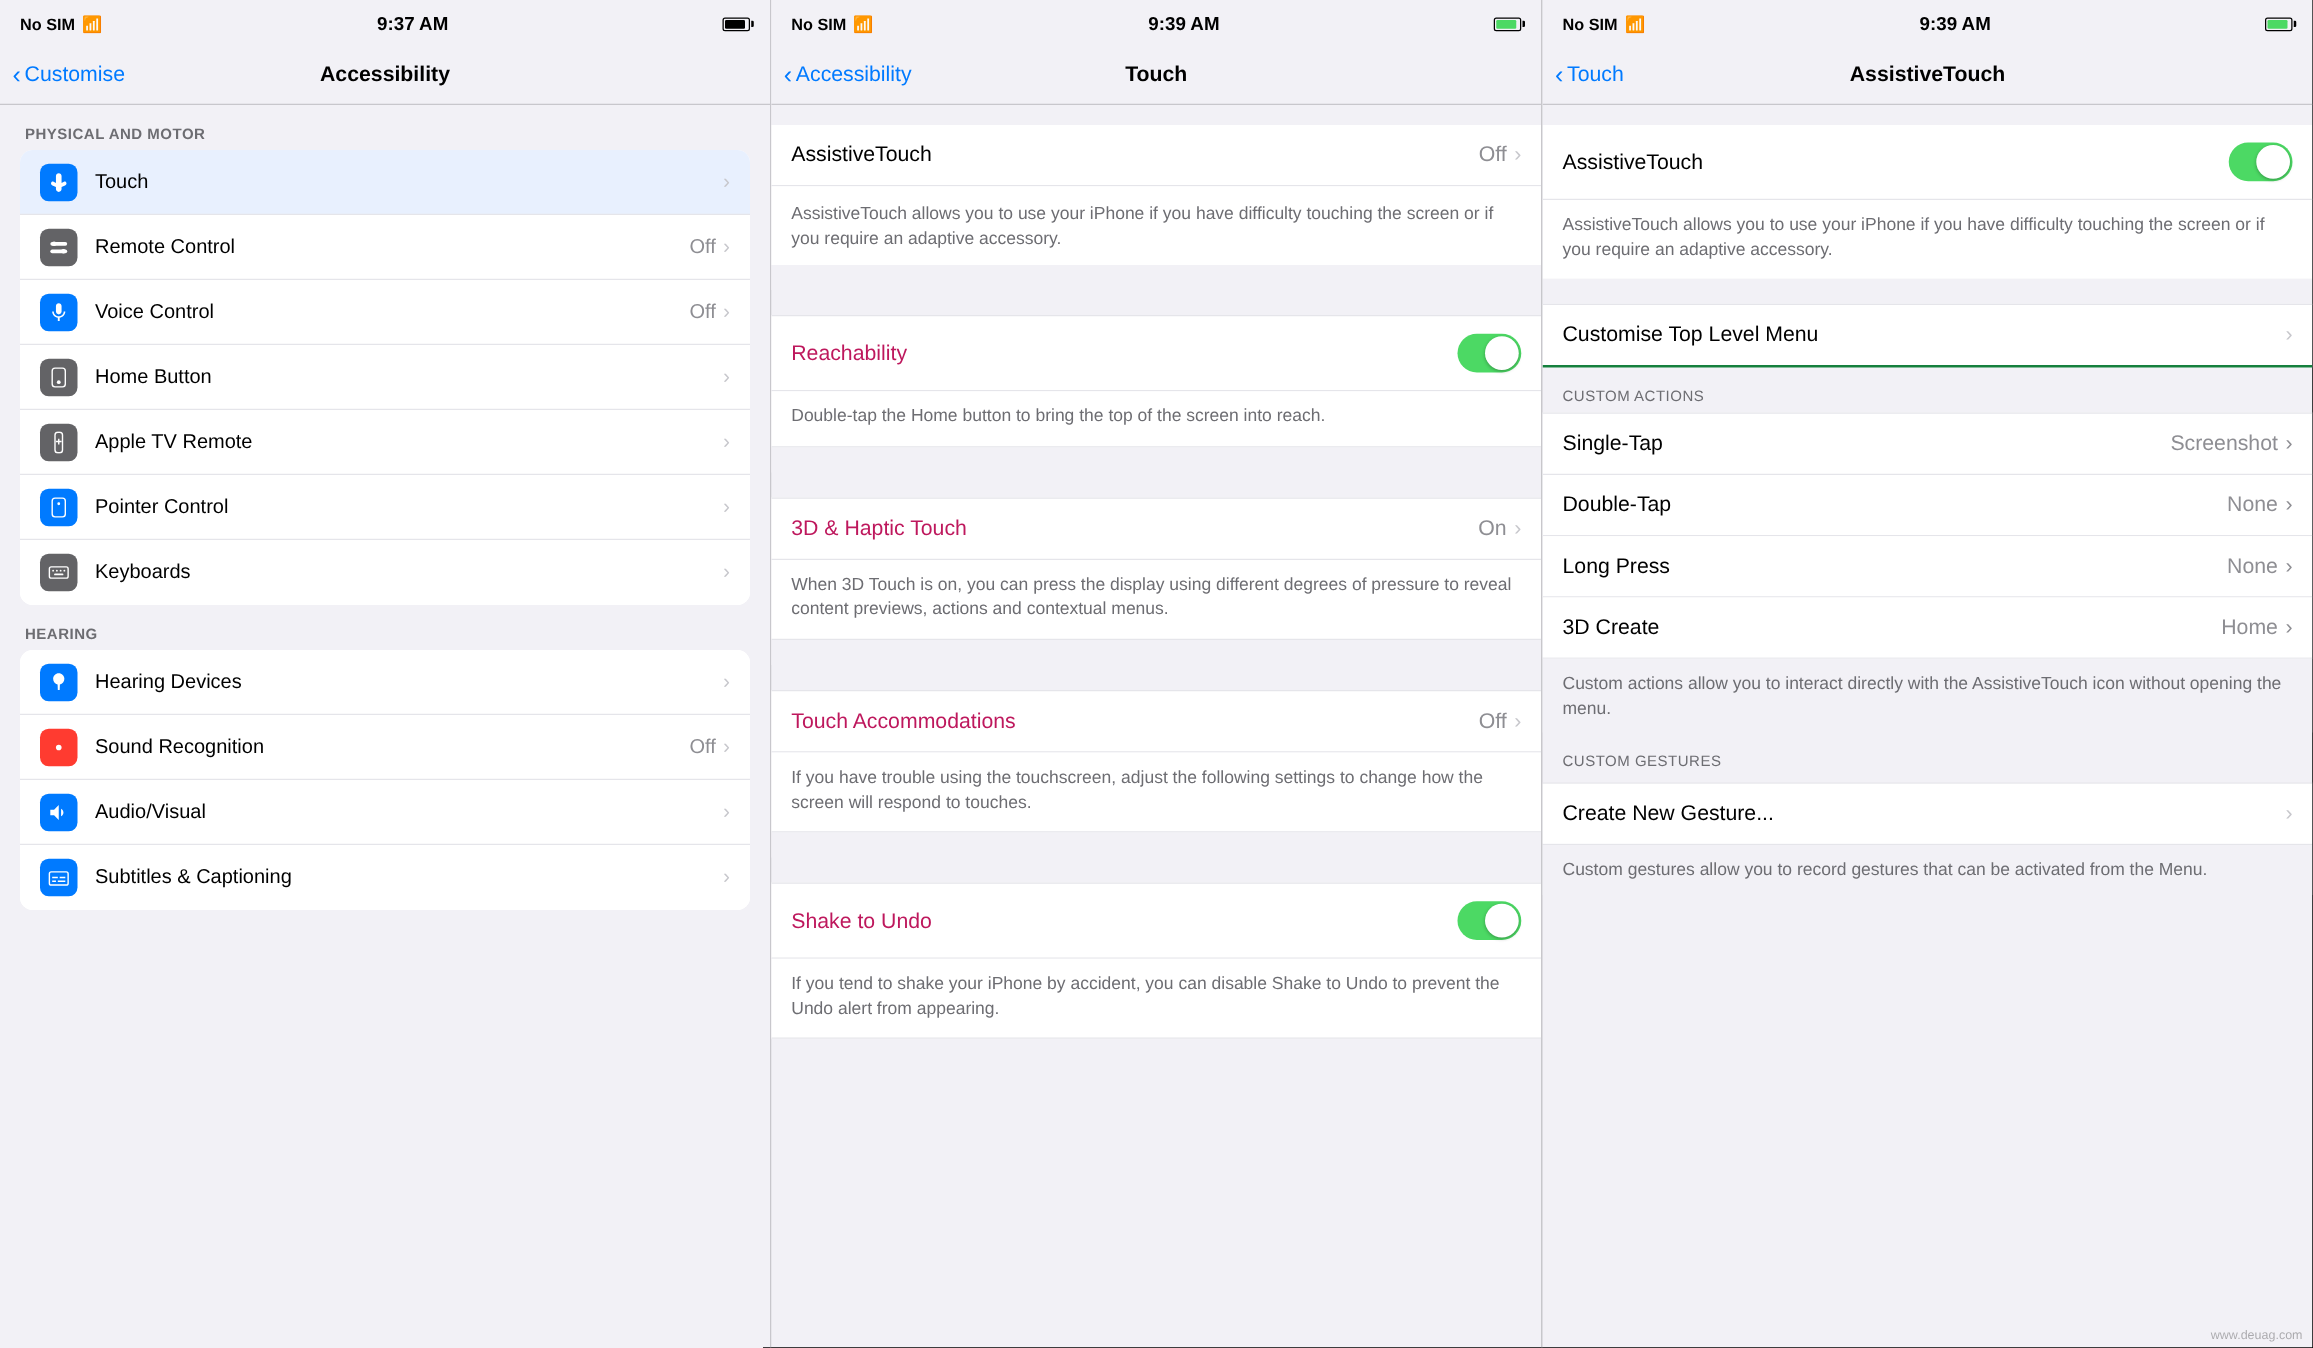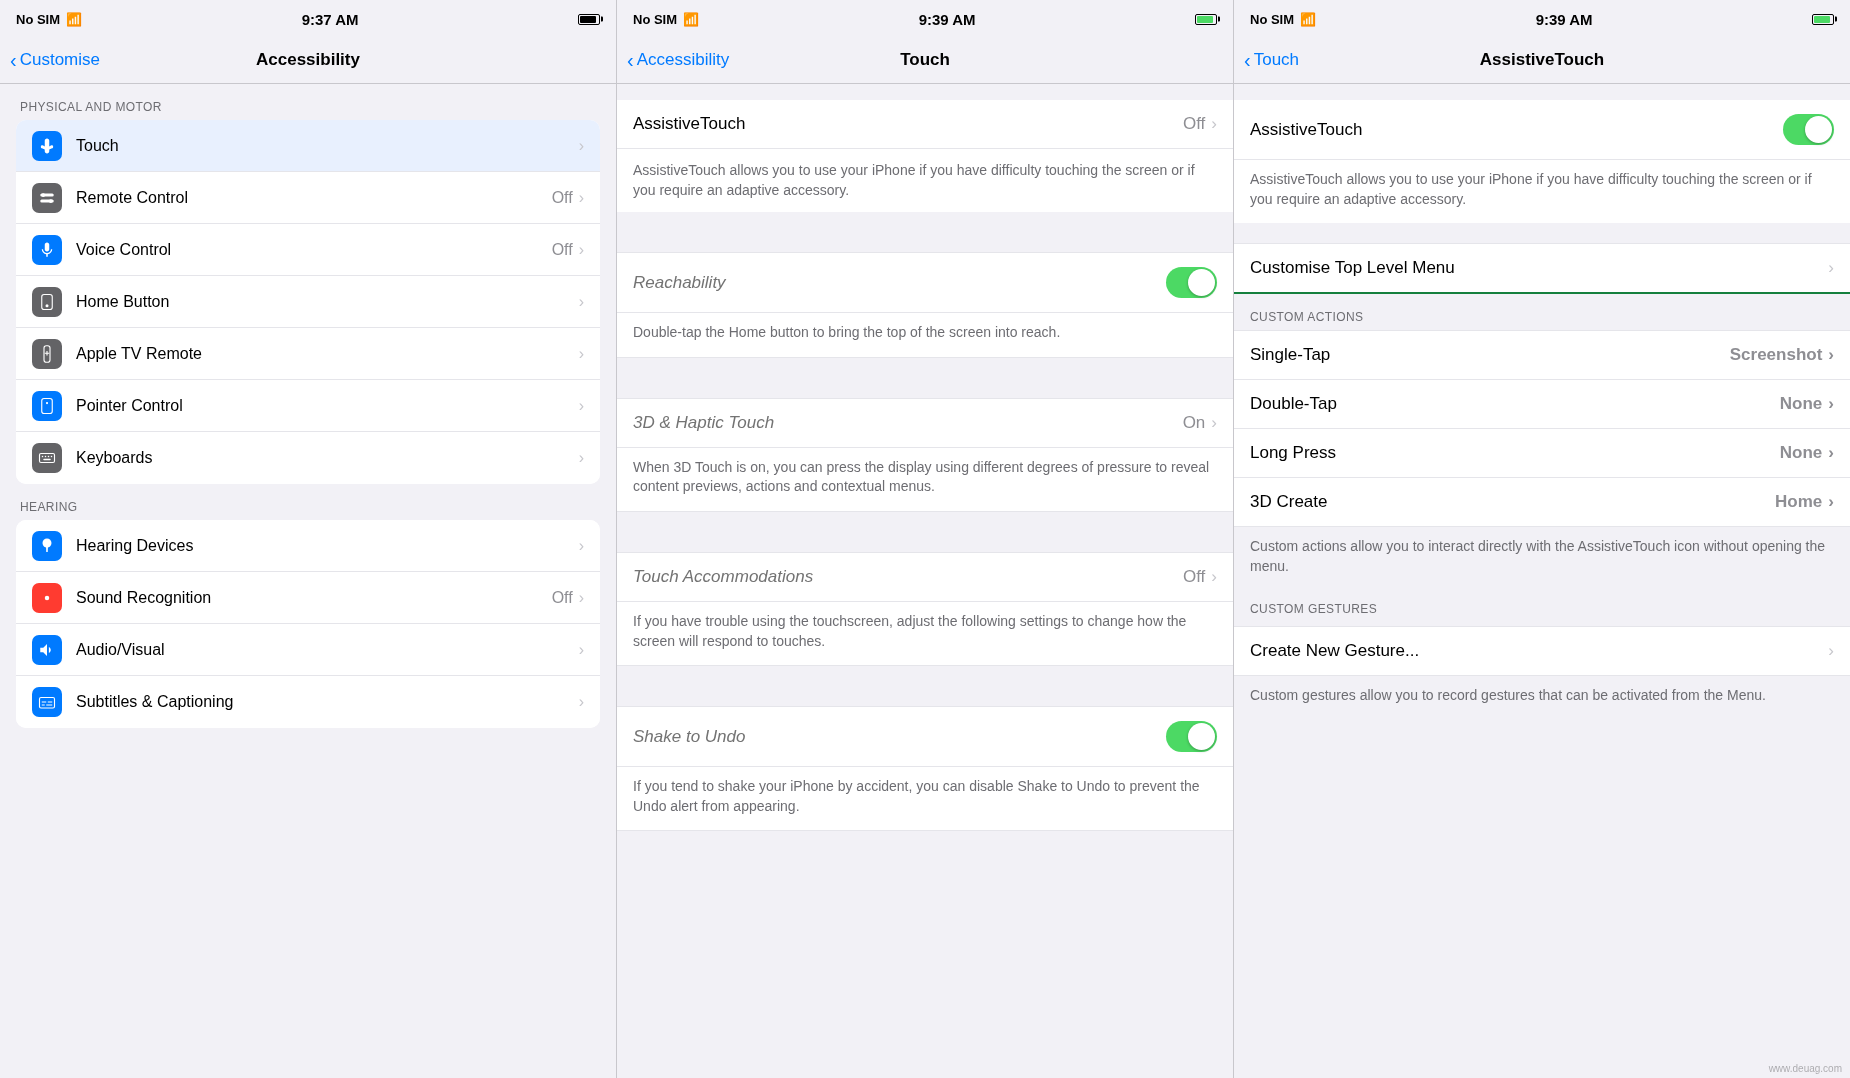--- a/index.html
+++ b/index.html
@@ -55,21 +55,21 @@
       flex-shrink: 0;
       height: 48px;
     }
     .nav-bar .nav-title { font-size: 17px; font-weight: 600; color: #000; }
     .nav-bar .nav-back { position: absolute; left: 10px; color: #007aff; font-size: 17px; display: flex; align-items: center; gap: 3px; cursor: pointer; }
     .nav-bar .nav-back .chevron { font-size: 20px; line-height: 1; }
 
     
     .section-header {
       font-size: 12px;
-      font-weight: 400;
+      font-weight: 700;
       color: #6d6d72;
       text-transform: uppercase;
       padding: 16px 20px 6px;
       letter-spacing: 0.4px;
     }
 
     
     .list-group {
       background: #fff;
       border-radius: 10px;
@@ -127,21 +127,21 @@
     .setting-row {
       background: #fff;
       display: flex;
       align-items: center;
       justify-content: space-between;
       padding: 14px 16px;
       border-top: 1px solid #e5e5ea;
       border-bottom: 1px solid #e5e5ea;
       margin-top: 20px;
     }
-    .setting-row .s-label { font-size: 17px; color: #737373; font-style: italic; }
+    .setting-row .s-label { font-size: 17px; color: #be185d; }
     .setting-row .s-right { display: flex; align-items: center; gap: 6px; }
     .setting-desc {
       background: #fff;
       padding: 10px 16px 14px;
       font-size: 14px;
       color: #6d6d72;
       line-height: 1.4;
       border-bottom: 1px solid #e5e5ea;
     }
 
@@ -202,21 +202,21 @@
       display: flex;
       align-items: center;
       justify-content: space-between;
       padding: 14px 16px;
       border-bottom: 1px solid #e5e5ea;
       background: #fff;
       cursor: pointer;
     }
     .p3-row:last-child { border-bottom: none; }
     .p3-row .p3-label { font-size: 17px; color: #000; }
-    .p3-row .p3-right { display: flex; align-items: center; gap: 6px; color: #8e8e93; font-size: 17px; font-weight: bold; }
+    .p3-row .p3-right { display: flex; align-items: center; gap: 6px; color: #8e8e93; font-size: 17px; }
     .p3-custom-desc {
       padding: 10px 16px;
       font-size: 14px;
       color: #6d6d72;
       line-height: 1.4;
       background: #f2f1f6;
     }
     .p3-gestures-section {
       background: #fde047;
       border-top: 1px solid #e5e5ea;

